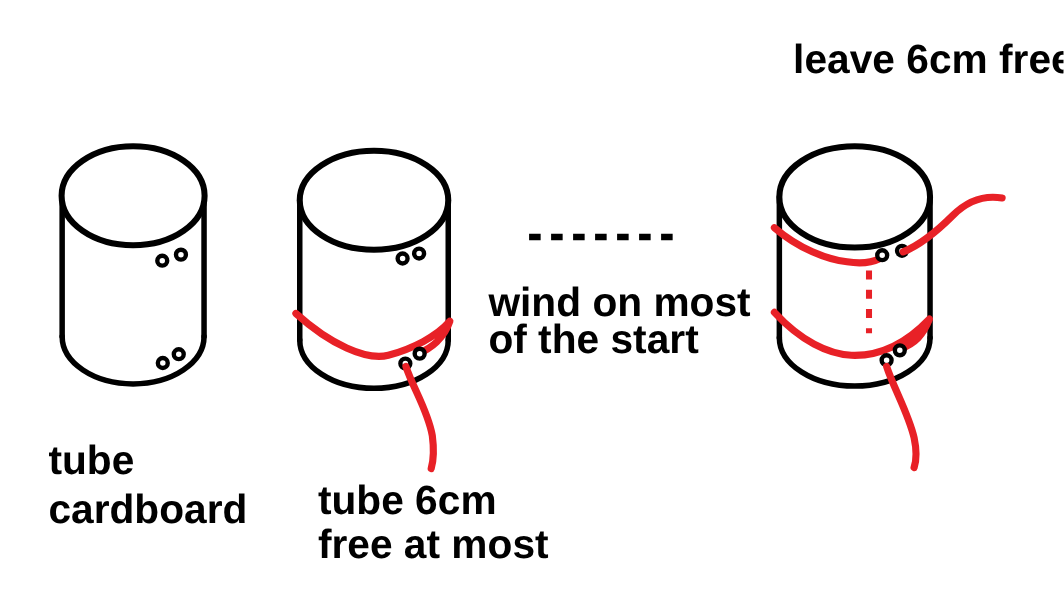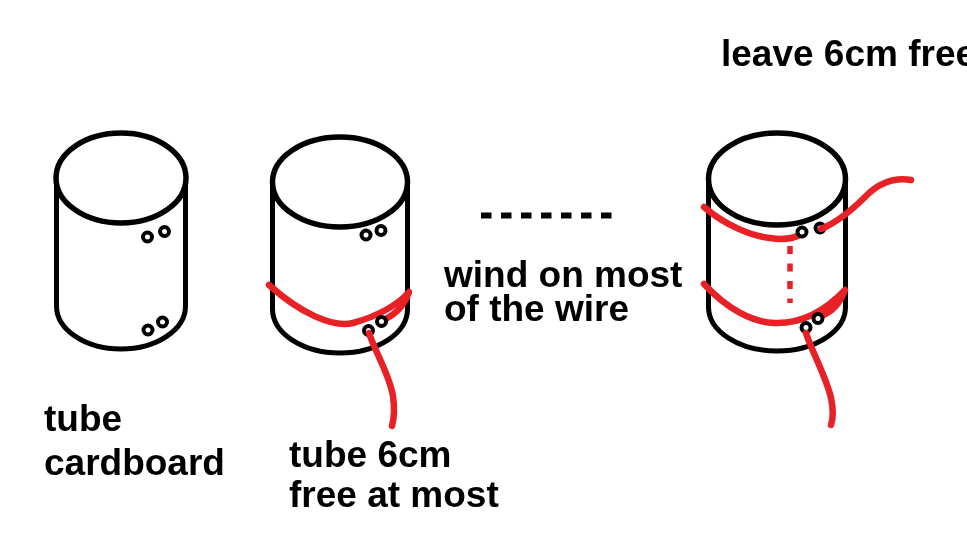--- a/index.html
+++ b/index.html
@@ -89,20 +89,20 @@
     <span>cardboard</span>
   </div>
 
   <div class="label lh40" style="left:289px;top:435px;">
     <span>tube 6cm</span>
     <span>free at most</span>
   </div>
 
   <div class="label lh34" style="left:444px;top:258px;">
     <span>wind on most</span>
-    <span>of the wire</span>
+    <span>of the start</span>
   </div>
 
   <div class="label lh40" style="left:721px;top:34px;">
     <span>leave 6cm free</span>
   </div>
 
 </div>
 
 </body></html>

